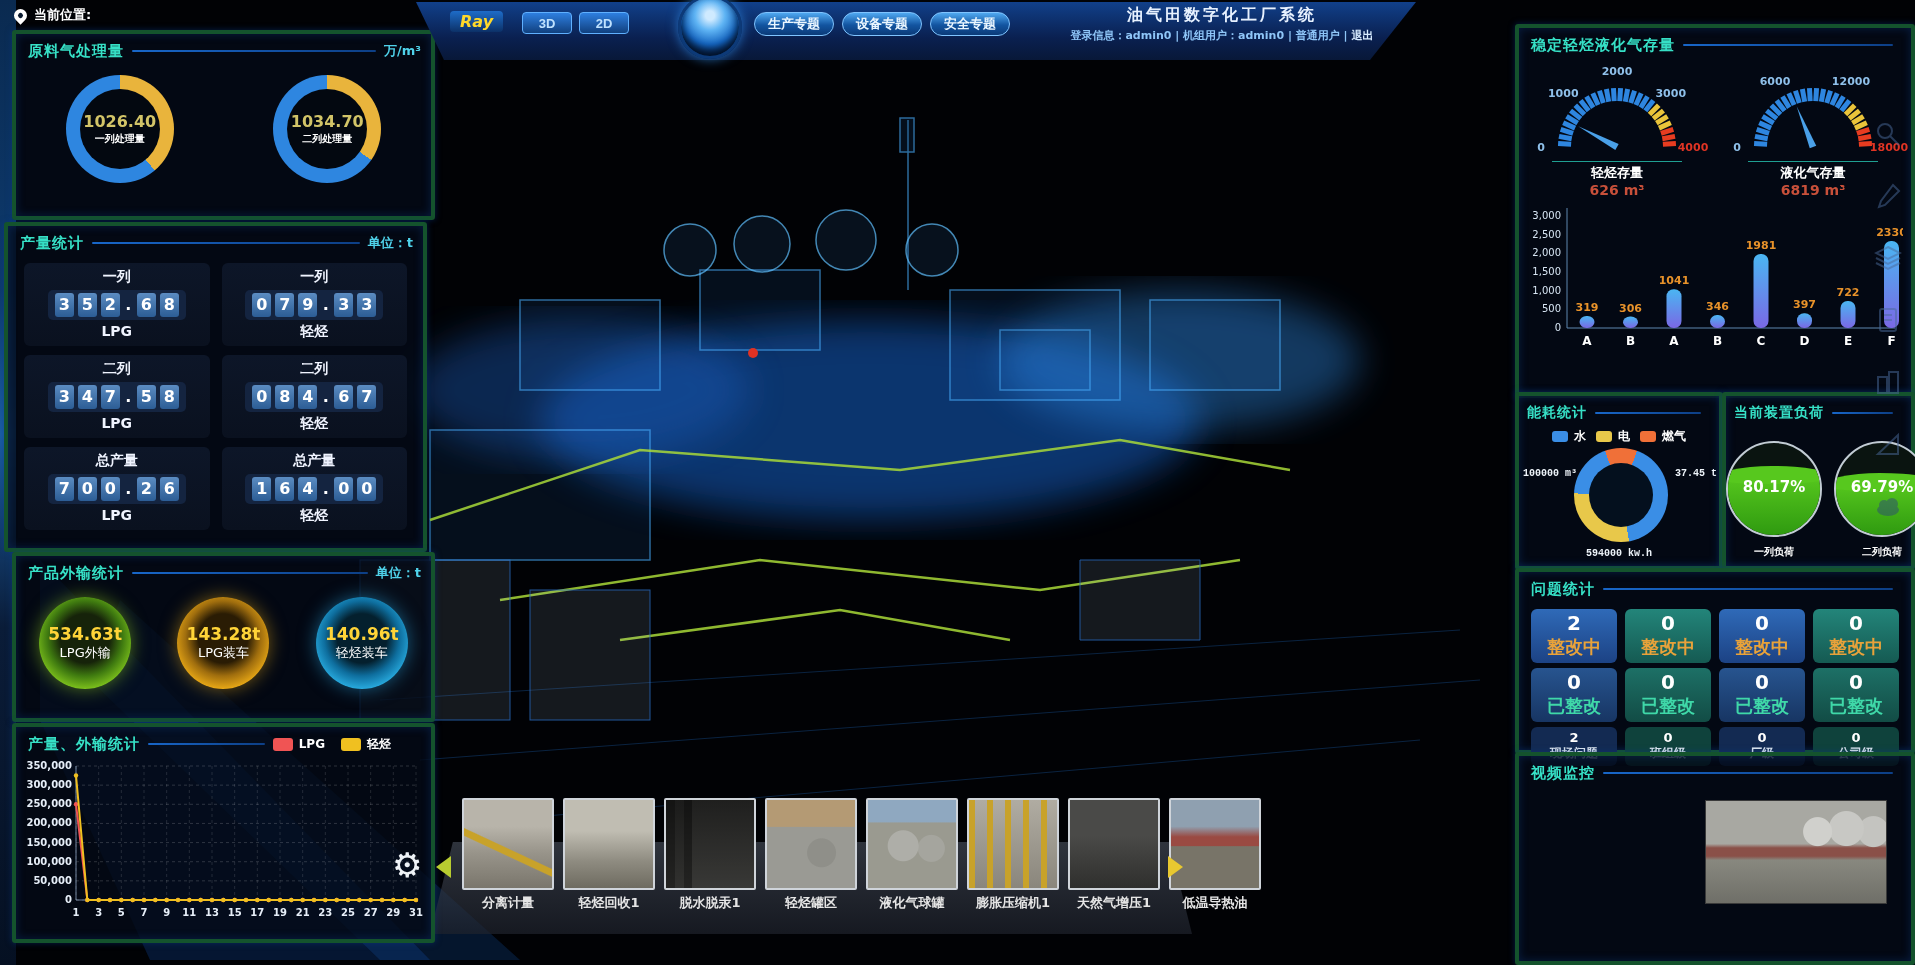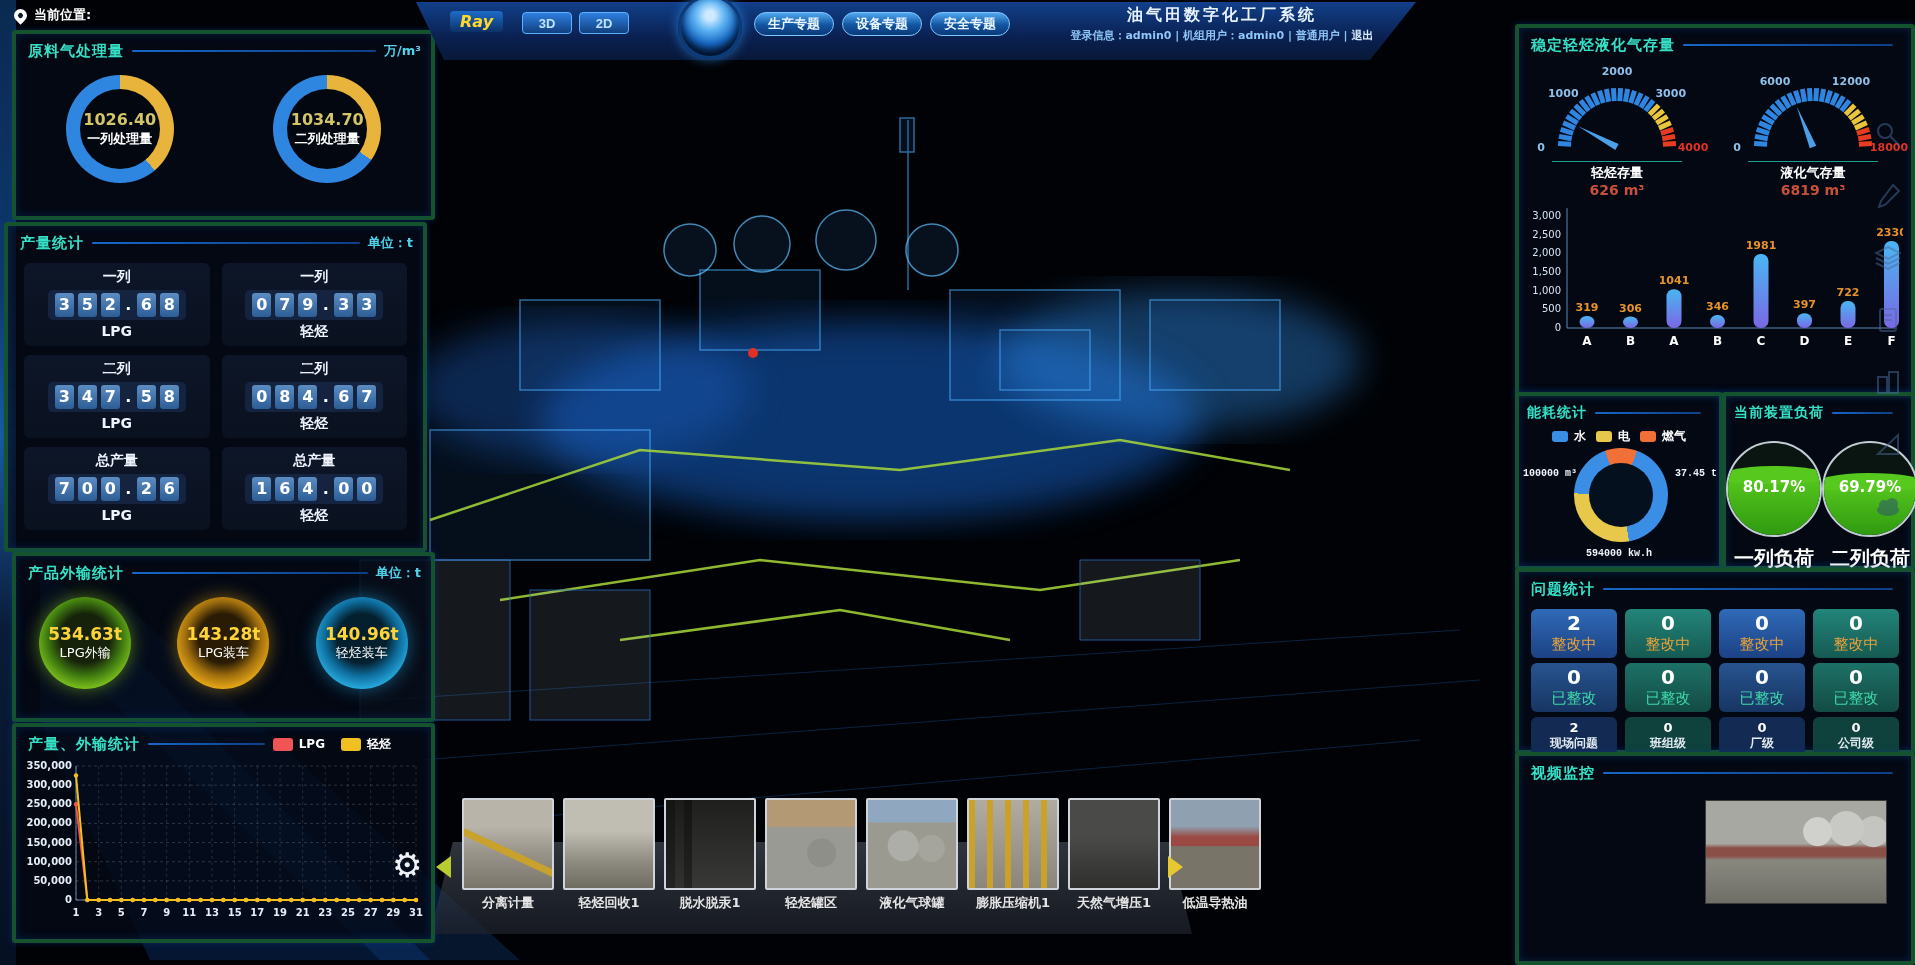--- a/index.html
+++ b/index.html
@@ -14,21 +14,21 @@
   .panel-head{display:flex;align-items:center;padding:5px 10px 0 12px;height:24px;}
   .panel-title{color:#36e0c6;font-size:15px;font-weight:bold;letter-spacing:1px;white-space:nowrap;}
   .hline{flex:1;height:2px;margin:0 8px;background:linear-gradient(90deg,#1866c8,#0d3f86);border-radius:2px;}
   .panel-unit{color:#4fd2ea;font-size:13px;font-weight:bold;white-space:nowrap;}
   
   .donut-row{display:flex;justify-content:space-around;margin-top:12px;}
   .donut{width:108px;height:108px;border-radius:50%;position:relative;}
   .donut-hole{position:absolute;inset:14px;border-radius:50%;background:#030810;}
   .donut-text{position:absolute;inset:0;display:flex;flex-direction:column;align-items:center;justify-content:center;}
   .donut-val{color:#d2c468;font-size:16px;font-weight:bold;}
-  .donut-lab{color:#fff;font-size:13px;font-weight:bold;margin-top:1px;text-align:right;}
+  .donut-lab{color:#fff;font-size:10px;font-weight:bold;margin-top:1px;text-align:right;}
   
   .cards{display:grid;grid-template-columns:1fr 1fr;gap:9px 12px;padding:8px 16px;}
   .card{background:linear-gradient(180deg,#0d1628,#0a111f);border-radius:6px;padding:5px 20px;text-align:center;}
   .card-top,.card-bottom{font-size:14px;font-weight:bold;color:#f0f4ff;}
   .digits{display:inline-flex;gap:4px;background:#142440;border-radius:5px;padding:3px 7px;margin:4px 0 3px;}
   .cell{width:19px;height:24px;border-radius:3px;background:linear-gradient(180deg,#5b8cc2,#2c5d95);
         color:#fff;font-weight:bold;font-size:16px;line-height:24px;text-align:center;}
   .cell.dot{width:9px;background:transparent;}
   
   .circles{display:flex;justify-content:space-around;margin-top:12px;}
@@ -50,34 +50,34 @@
   .gauge-name{font-size:13px;font-weight:bold;color:#fff;}
   .gauge-val{font-size:14px;font-weight:bold;color:#c8503a;}
   
   #p-energy{overflow:hidden;}
   .energy-legend{display:flex;gap:10px;justify-content:center;margin-top:3px;}
   .energy-legend .swatch{width:16px;height:11px;}
   .energy-donut{position:absolute;left:55px;top:52px;width:94px;height:94px;border-radius:50%;}
   .energy-donut::after{content:"";position:absolute;inset:15px;border-radius:50%;background:#04101e;}
   .elab{position:absolute;font-size:10px;font-weight:bold;color:#eef4fa;white-space:nowrap;font-family:Liberation Mono, monospace;}
   
-  .load-row{display:flex;justify-content:space-around;margin-top:16px;}
+  .load-row{display:flex;justify-content:space-around;margin-top:16px;gap:12px;}
   .load-item{text-align:center;}
   .liquid{position:relative;width:92px;height:92px;border-radius:50%;border:2px solid #c2ccd4;background:#0a1410;overflow:hidden;margin:0 auto;}
   .lw-fill{position:absolute;left:0;right:0;bottom:0;background:linear-gradient(180deg,#57c81e,#2f9a10);}
   .lw-fill::before{content:"";position:absolute;top:-9px;left:-12px;right:-12px;height:18px;background:#57c81e;
                    border-radius:48% 52% 55% 45% / 70% 60% 40% 30%;}
   .liquid .pct{position:absolute;left:0;right:0;top:38%;color:#fff;font-weight:bold;font-size:15px;z-index:2;}
-  .load-label{margin-top:8px;font-size:20px;font-weight:bold;color:#fff;}
+  .load-label{margin-top:8px;font-size:10px;font-weight:bold;color:#fff;}
   
   .issue-row{display:flex;gap:8px;padding:8px 12px 0;}
   .issue-col{flex:1;display:flex;flex-direction:column;gap:5px;}
   .icell{border-radius:6px;text-align:center;padding:2px 0 4px;}
   .icell .num{font-size:20px;font-weight:bold;color:#fff;line-height:24px;}
-  .icell .lab{font-size:15px;font-weight:normal;}
+  .icell .lab{font-size:18px;font-weight:bold;}
   .lab-active{color:#e8a23a;} .lab-done{color:#3fd8a8;}
   .blue .cellA{background:linear-gradient(180deg,#2f6ab8,#1c4284);} .blue .cellB{background:linear-gradient(180deg,#27548f,#173563);} .blue .foot{background:#132a52;}
   .teal .cellA{background:linear-gradient(180deg,#23857a,#155a52);} .teal .cellB{background:linear-gradient(180deg,#1d7066,#124c45);} .teal .foot{background:#0f423c;}
   .foot{border-radius:6px;text-align:center;padding:3px 0 4px;}
   .foot .num{font-size:13px;font-weight:bold;color:#fff;}
   .foot .lab{font-size:12px;font-weight:bold;color:#e4ecf4;}
   
   .video-thumb{position:absolute;right:24px;top:44px;width:180px;height:102px;border:1px solid #3a3a3a;
     background:
       radial-gradient(circle at 62% 30%,#d0d0cc 0 14px,rgba(0,0,0,0) 15px),

